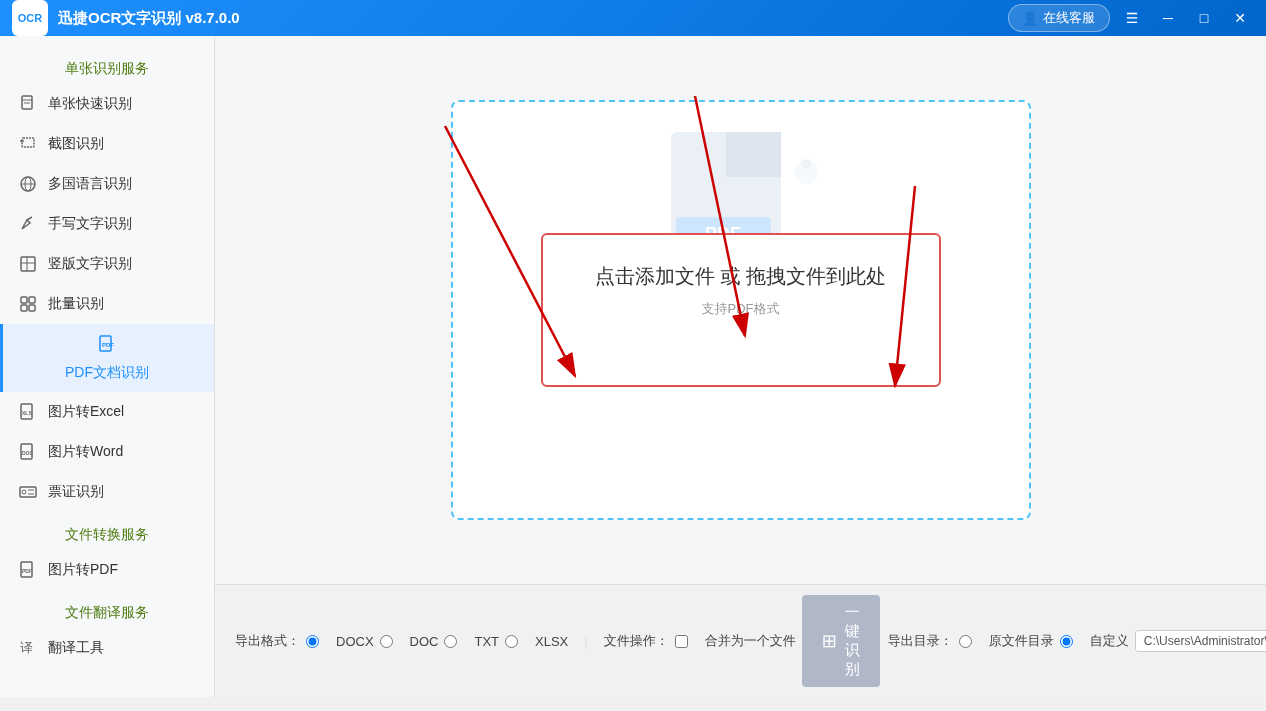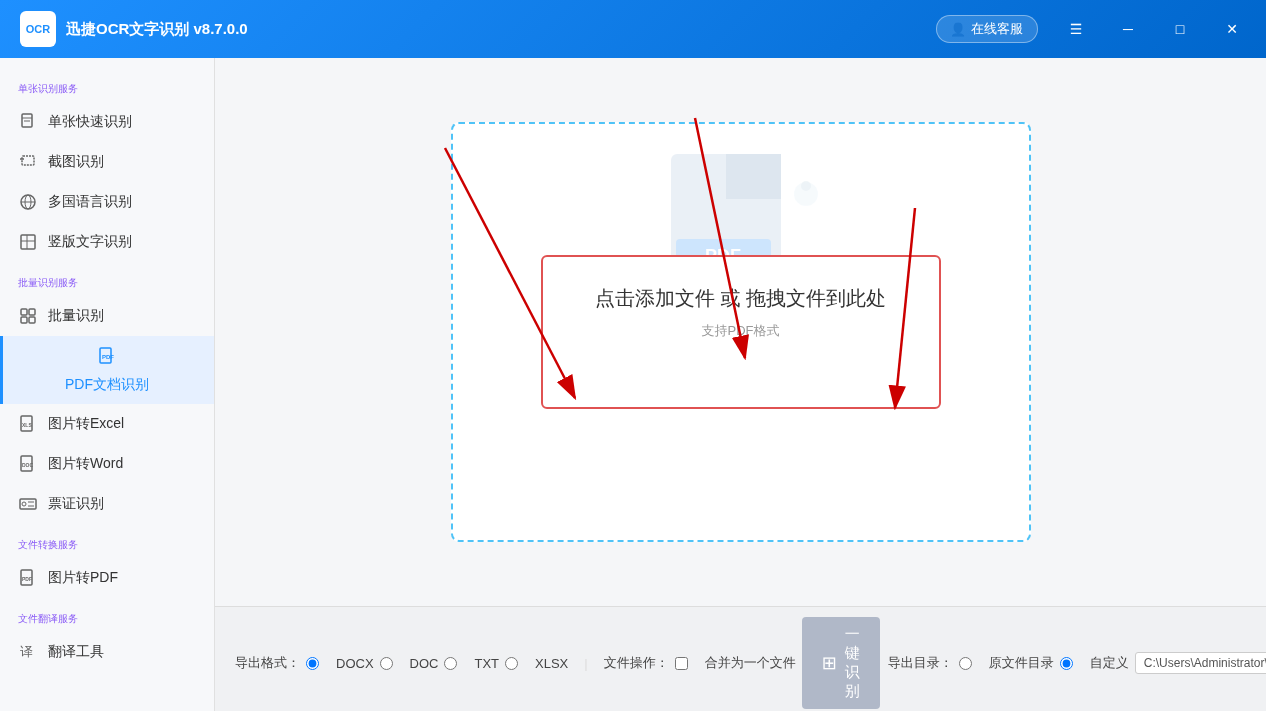--- a/index.html
+++ b/index.html
@@ -6,25 +6,25 @@
     body {
       width: 1266px;
       height: 711px;
       font-family: 'Microsoft YaHei', '微软雅黑', Arial, sans-serif;
       overflow: hidden;
       background: #f0f0f0;
     }
 
     
     .title-bar {
-      height: 58px;
+      height: 36px;
       background: linear-gradient(135deg, #1e90ff 0%, #0066cc 100%);
       display: flex;
       align-items: center;
-      padding: 0 20px;
+      padding: 0 12px;
       color: white;
     }
     .title-bar-logo {
       width: 36px;
       height: 36px;
       background: white;
       border-radius: 6px;
       display: flex;
       align-items: center;
       justify-content: center;
@@ -38,21 +38,21 @@
     }
     .title-bar-title {
       font-size: 15px;
       font-weight: bold;
       color: white;
       flex: 1;
     }
     .title-bar-controls {
       display: flex;
       align-items: center;
-      gap: 24px;
+      gap: 8px;
     }
     .online-service-btn {
       background: rgba(255,255,255,0.15);
       border: 1px solid rgba(255,255,255,0.4);
       border-radius: 16px;
       color: white;
       padding: 4px 14px;
       font-size: 13px;
       cursor: pointer;
       display: flex;
@@ -80,23 +80,24 @@
     
     .sidebar {
       width: 215px;
       background: #f7f8fa;
       border-right: 1px solid #e0e0e0;
       overflow-y: auto;
       flex-shrink: 0;
       padding: 10px 0;
     }
     .sidebar-section-label {
-      font-size: 10px;
-      color: #8b5cf6;
+      font-size: 14px;
+      color: #4d7c0f;
       padding: 14px 18px 6px 18px;
+      text-align: center;
     }
     .sidebar-item {
       display: flex;
       align-items: center;
       gap: 10px;
       padding: 10px 18px;
       cursor: pointer;
       font-size: 14px;
       color: #333;
       border-radius: 0;
@@ -322,33 +323,41 @@
       <span class="icon">
         <svg width="18" height="18" viewBox="0 0 18 18">
             <circle cx="9" cy="9" r="7" fill="none" stroke="#666" stroke-width="1.5"></circle>
             <ellipse cx="9" cy="9" rx="3" ry="7" fill="none" stroke="#666" stroke-width="1"></ellipse>
             <line x1="2" y1="9" x2="16" y2="9" stroke="#666" stroke-width="1"></line>
           </svg>
       </span>
       <span>多国语言识别</span>
     </div>
 
+    <div class="sidebar-item">
+      <span class="icon">
+        <svg width="18" height="18" viewBox="0 0 18 18">
+            <path d="M3 14 L8 5 L11 8 Z" fill="none" stroke="#666" stroke-width="1.5"></path>
+            <line x1="8" y1="5" x2="13" y2="2" stroke="#666" stroke-width="1.5"></line>
+          </svg>
+      </span>
+      <span>手写文字识别</span>
+    </div>
 
     <div class="sidebar-item">
       <span class="icon">
         <svg width="18" height="18" viewBox="0 0 18 18">
             <rect x="2" y="2" width="14" height="14" rx="1" fill="none" stroke="#666" stroke-width="1.5"></rect>
             <line x1="8" y1="2" x2="8" y2="16" stroke="#666" stroke-width="1"></line>
             <line x1="2" y1="8" x2="16" y2="8" stroke="#666" stroke-width="1"></line>
           </svg>
       </span>
       <span>竖版文字识别</span>
     </div>
 
-    <div class="sidebar-section-label">批量识别服务</div>
 
     <div class="sidebar-item">
       <span class="icon">
         <svg width="18" height="18" viewBox="0 0 18 18">
             <rect x="2" y="2" width="6" height="6" rx="1" fill="none" stroke="#666" stroke-width="1.5"></rect>
             <rect x="10" y="2" width="6" height="6" rx="1" fill="none" stroke="#666" stroke-width="1.5"></rect>
             <rect x="2" y="10" width="6" height="6" rx="1" fill="none" stroke="#666" stroke-width="1.5"></rect>
             <rect x="10" y="10" width="6" height="6" rx="1" fill="none" stroke="#666" stroke-width="1.5"></rect>
           </svg>
       </span>

